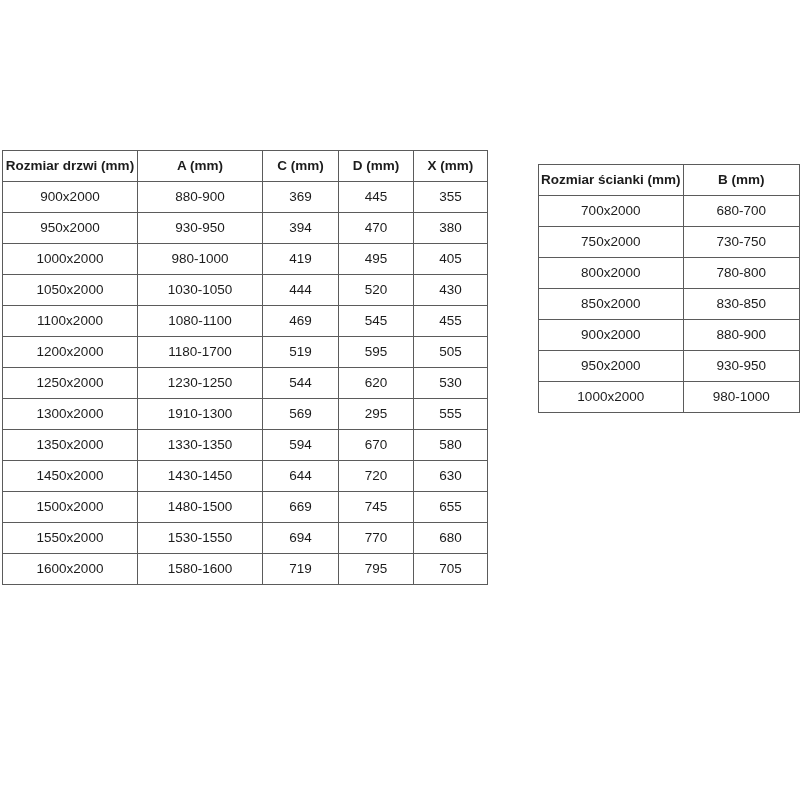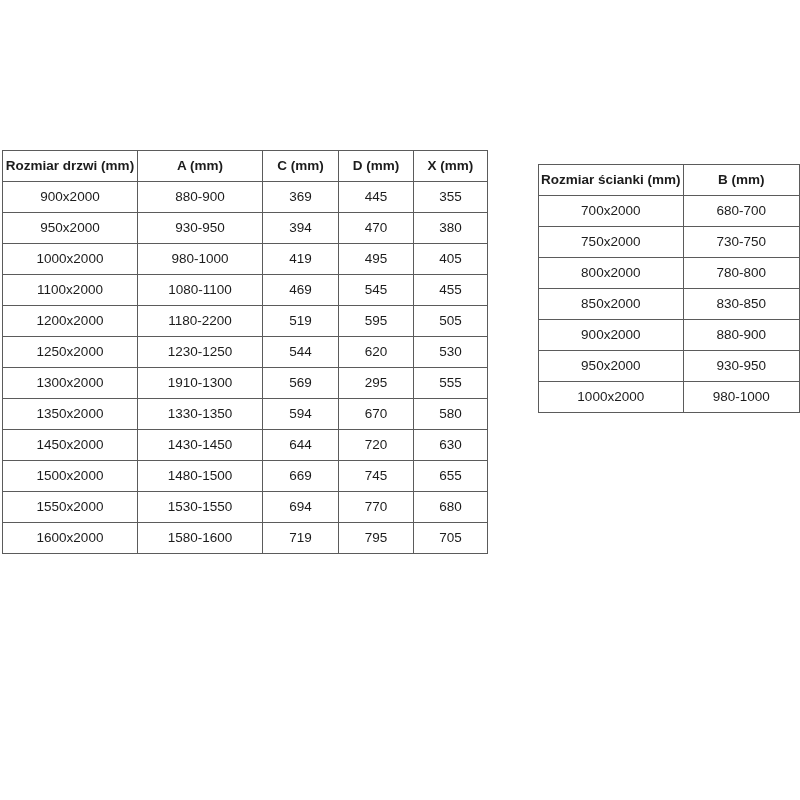--- a/index.html
+++ b/index.html
@@ -92,29 +92,36 @@
           <td>380</td>
         </tr>
         <tr>
           <td>1000x2000</td>
           <td>980-1000</td>
           <td>419</td>
           <td>495</td>
           <td>405</td>
         </tr>
         <tr>
+          <td>1050x2000</td>
+          <td>1030-1050</td>
+          <td>444</td>
+          <td>520</td>
+          <td>430</td>
+        </tr>
+        <tr>
           <td>1100x2000</td>
           <td>1080-1100</td>
           <td>469</td>
           <td>545</td>
           <td>455</td>
         </tr>
         <tr>
           <td>1200x2000</td>
-          <td>1180-2200</td>
+          <td>1180-1700</td>
           <td>519</td>
           <td>595</td>
           <td>505</td>
         </tr>
         <tr>
           <td>1250x2000</td>
           <td>1230-1250</td>
           <td>544</td>
           <td>620</td>
           <td>530</td>

